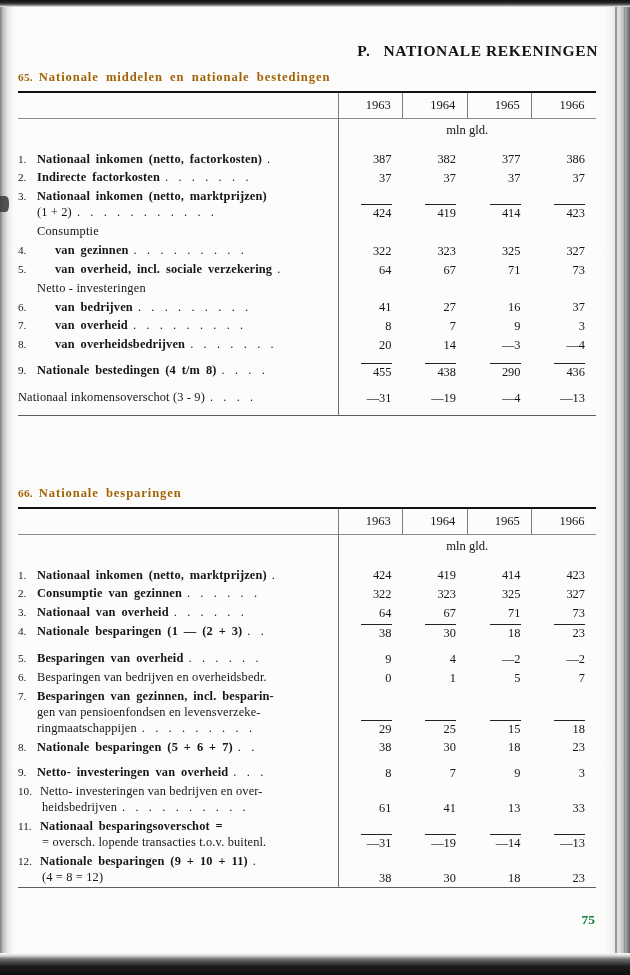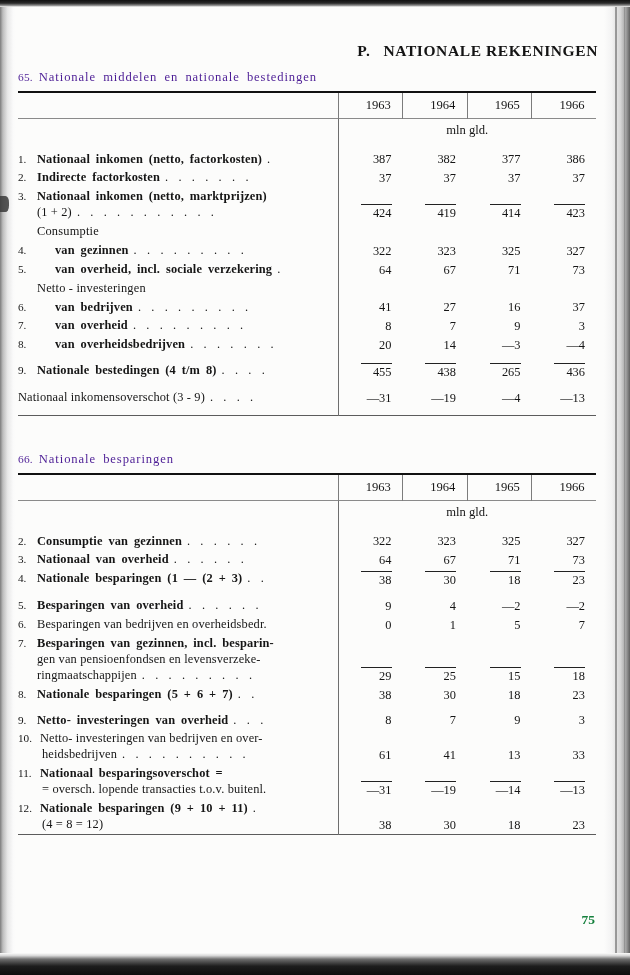--- a/index.html
+++ b/index.html
@@ -71,26 +71,26 @@
     right: 35px;
     bottom: 47px;
     font-size: 13.5px;
     font-weight: bold;
     color: #15803d;
   }
 
   
   .table-block { position: absolute; left: 18px; width: 578px; }
   #block-65 { top: 70px; }
-  #block-66 { top: 452px; }
+  #block-66 { top: 486px; }
 
   .tbl-title {
     font-size: 12.6px;
-    font-weight: normal;
-    color: #4c1d95;
+    font-weight: bold;
+    color: #a16207;
     margin-bottom: 6px;
     white-space: nowrap;
     letter-spacing: .2px;
   }
   .tbl-title .tnum { margin-right: 6px; font-size: 11.4px; }
   .tbl-title .tspaced { letter-spacing: .9px; word-spacing: 3.2px; }
 
   table.stat {
     border-collapse: collapse;
     width: 578px;
@@ -314,21 +314,21 @@
           </tr>
           <tr class="spacer-row">
               <td></td>
               <td class="vline" colspan="4"></td>
             </tr>
 
           <tr>
             <td class="label"><span class="rnum">9.</span><span class="lbl-text sp">Nationale  bestedingen  (4 t/m 8)</span><span class="leader">. . . .</span></td>
             <td class="num first ruled-above"><span class="valwrap">455</span></td>
             <td class="num ruled-above"><span class="valwrap">438</span></td>
-            <td class="num ruled-above"><span class="valwrap">265</span></td>
+            <td class="num ruled-above"><span class="valwrap">290</span></td>
             <td class="num ruled-above"><span class="valwrap">436</span></td>
           </tr>
           <tr class="spacer-row">
               <td></td>
               <td class="vline" colspan="4"></td>
             </tr>
 
           <tr>
             <td class="label"><span class="lbl-text">Nationaal inkomensoverschot (3 - 9)</span><span class="leader">. . . .</span></td>
             <td class="num first"><span class="valwrap">—31</span></td>
@@ -377,20 +377,27 @@
           <tr class="unit">
             <td class="unit-blank"></td>
             <td class="unit-cell" colspan="4">mln gld.</td>
           </tr>
 
           <tr class="spacer-row">
               <td></td>
               <td class="vline" colspan="4"></td>
             </tr>
 
+          <tr>
+            <td class="label"><span class="rnum">1.</span><span class="lbl-text sp">Nationaal  inkomen  (netto,  marktprijzen)</span><span class="leader">.</span></td>
+            <td class="num first"><span class="valwrap">424</span></td>
+            <td class="num"><span class="valwrap">419</span></td>
+            <td class="num"><span class="valwrap">414</span></td>
+            <td class="num"><span class="valwrap">423</span></td>
+          </tr>
 
           <tr>
             <td class="label"><span class="rnum">2.</span><span class="lbl-text sp">Consumptie  van  gezinnen</span><span class="leader">. . . . . .</span></td>
             <td class="num first"><span class="valwrap">322</span></td>
             <td class="num"><span class="valwrap">323</span></td>
             <td class="num"><span class="valwrap">325</span></td>
             <td class="num"><span class="valwrap">327</span></td>
           </tr>
 
           <tr>

